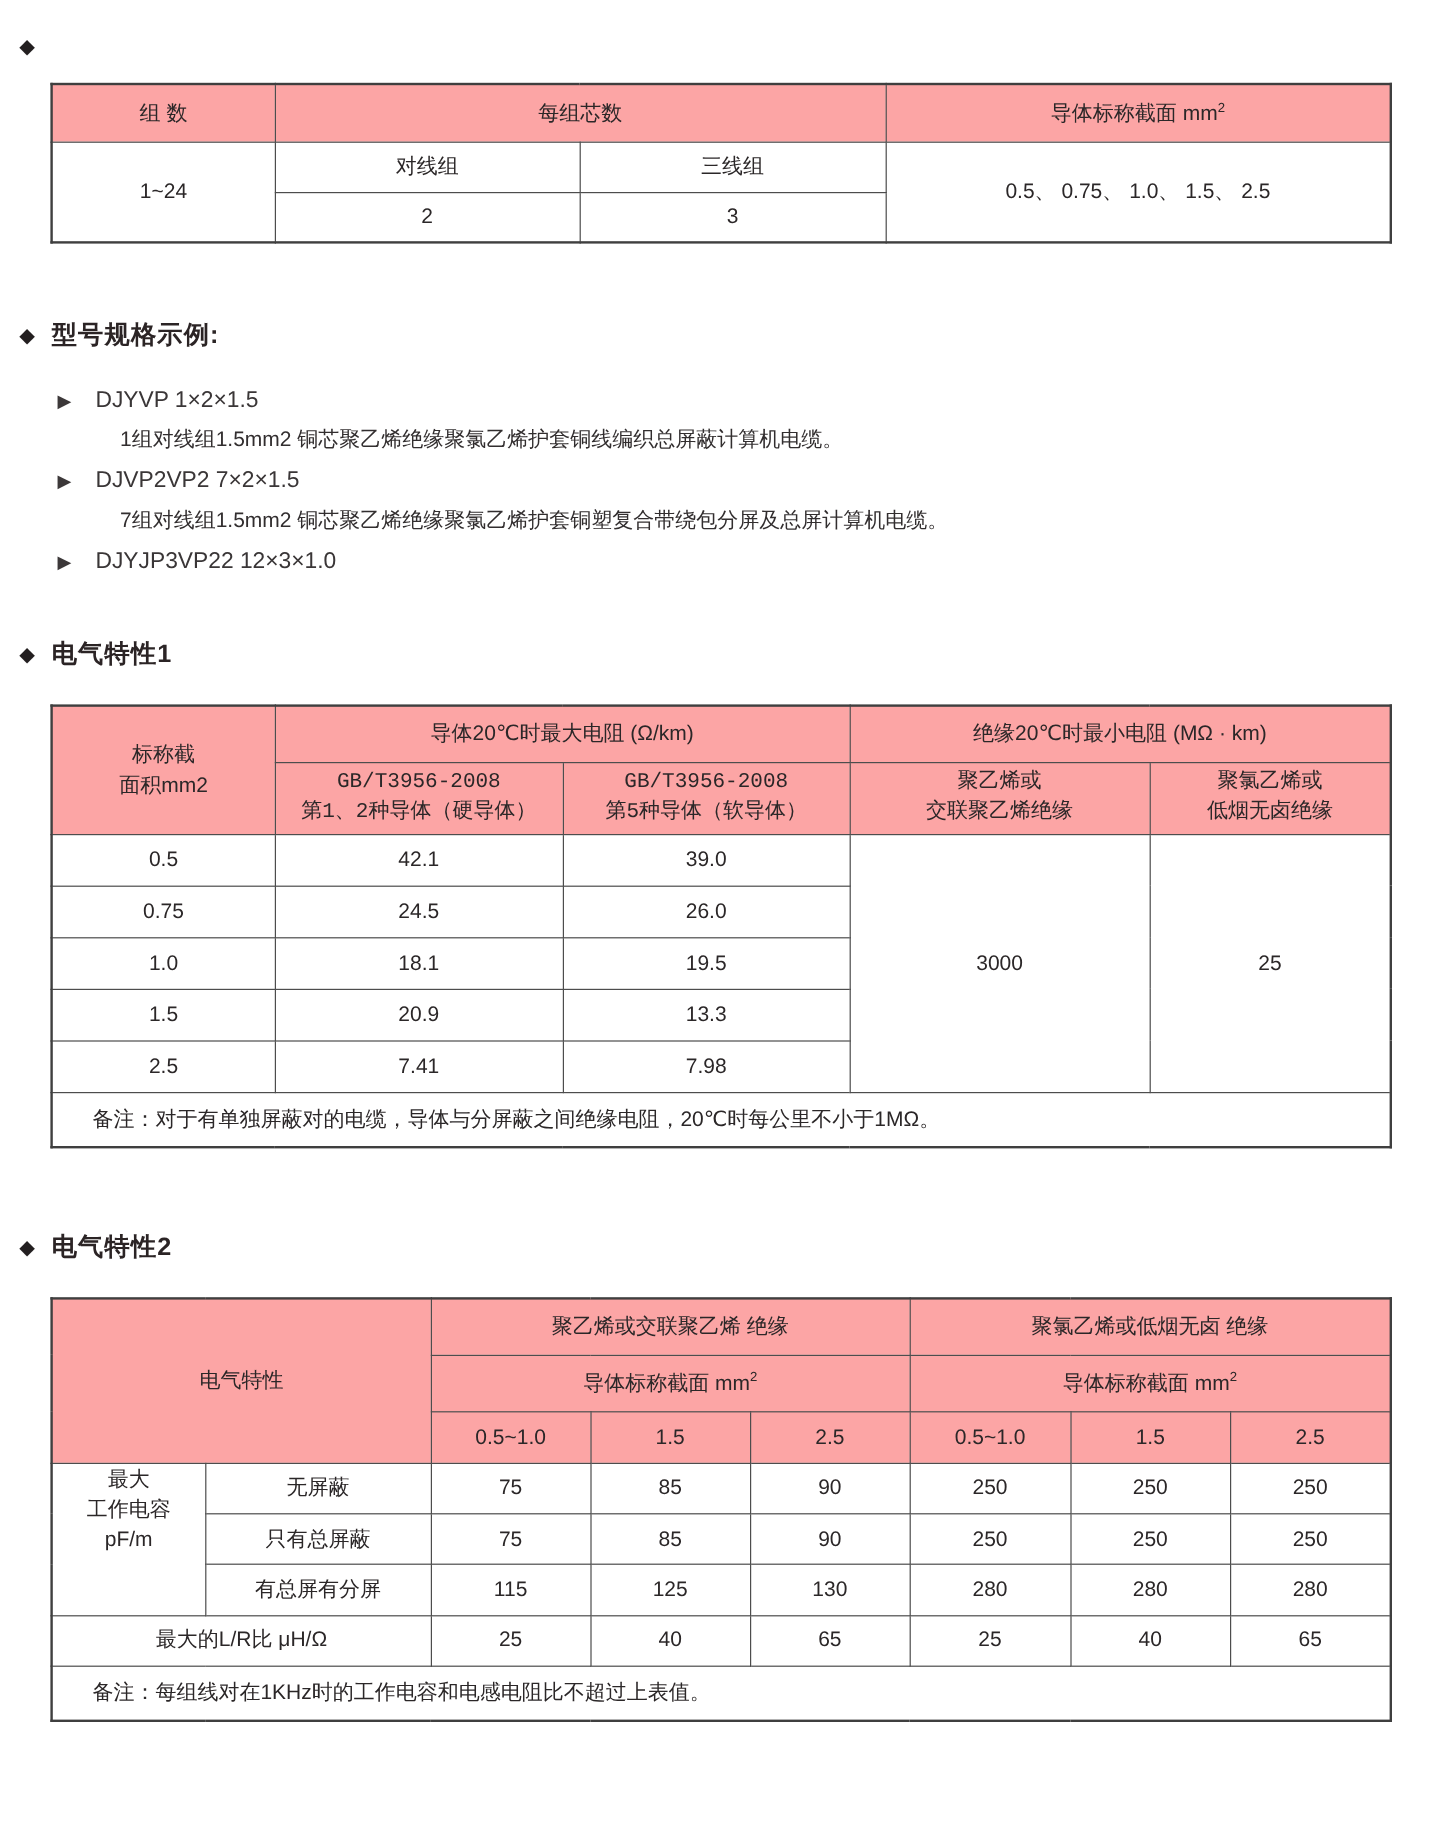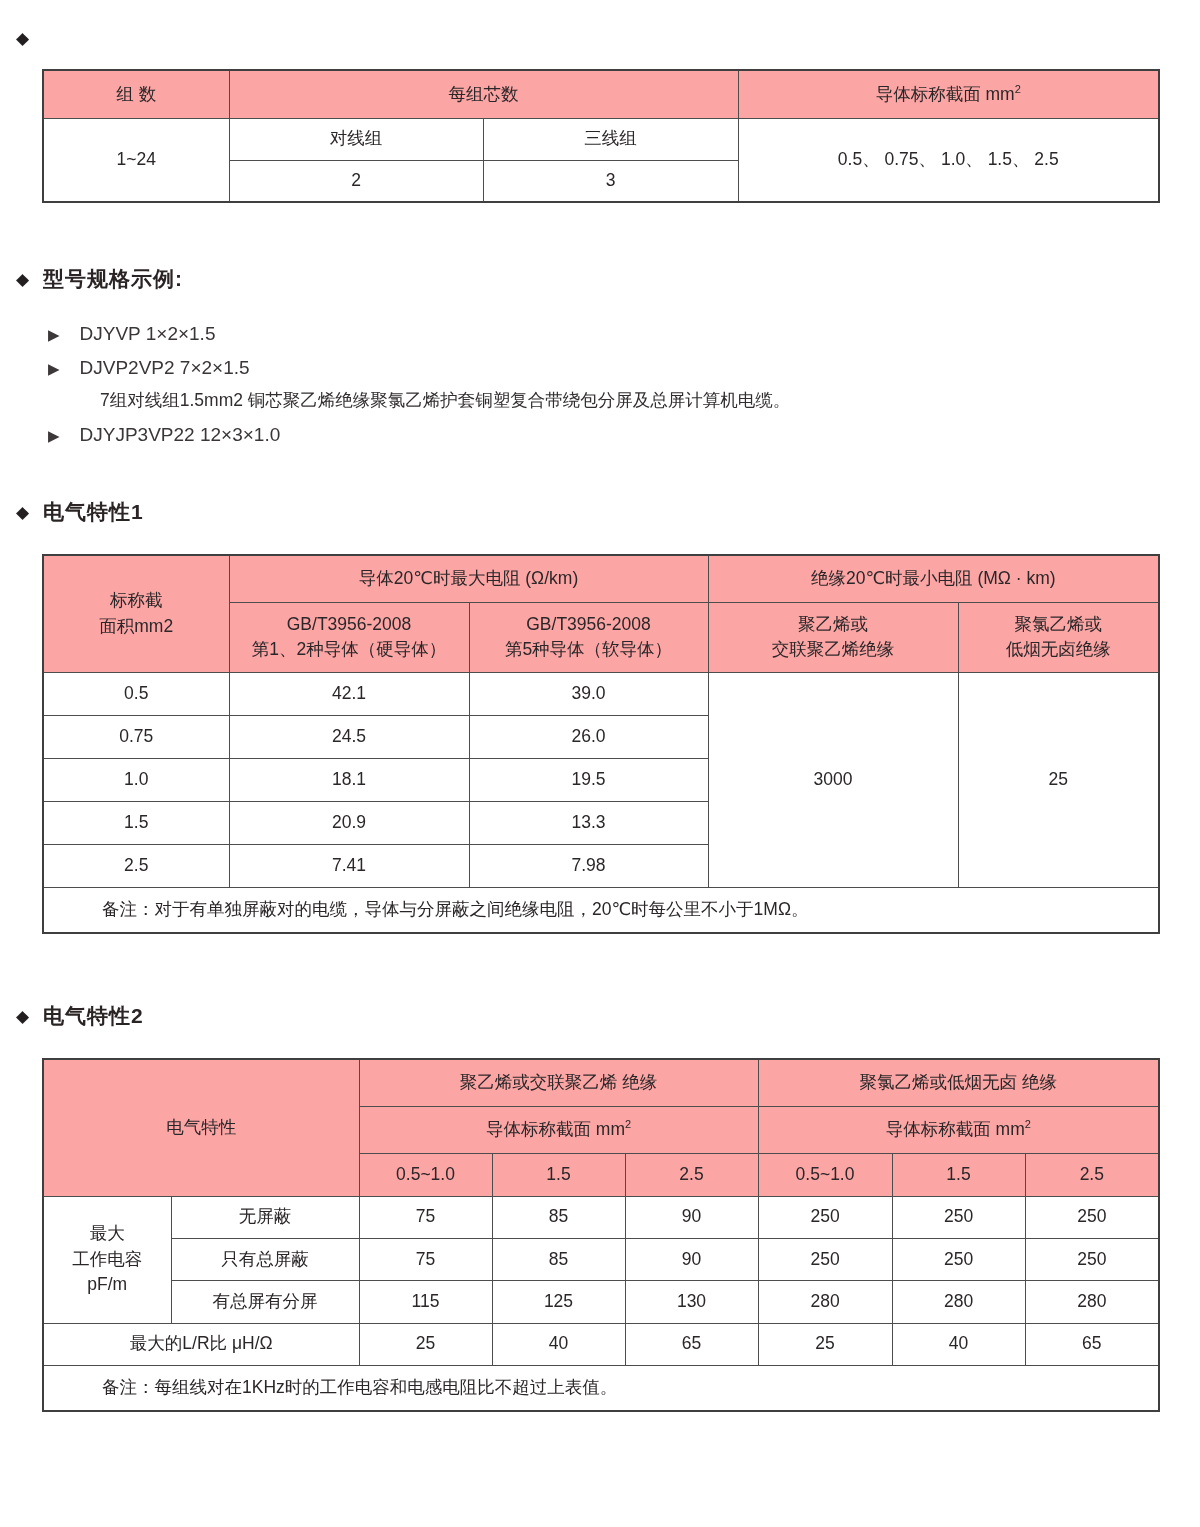--- a/index.html
+++ b/index.html
@@ -40,21 +40,21 @@
     text-align: center;
     vertical-align: middle;
     padding: 2px 4px;
     font-weight: normal;
     line-height: 1.45;
   }
   table { border: 2px solid #3f3f3f; }
   th { background: #fca5a5; }
   .note-cell {
     text-align: left;
-    padding-left: 58px;
+    padding-left: 33px;
     height: 46px;
   }
   sup { font-size: 11px; }
 
   
   .t1 .h-row { height: 48px; }
   .t1 .b-row { height: 42px; }
 
   
   .models-list { margin-top: 30px; }
@@ -70,33 +70,33 @@
   .arrow { font-size: 15px; color: #3c3839; line-height: 1; }
   .model-desc {
     margin-left: 100px;
     margin-top: 9px;
     font-size: 17.5px;
     color: #322e2f;
   }
 
   
   .t2 .h-row1 { height: 47px; }
-  .t2 .h-row2 { height: 70px; }
+  .t2 .h-row2 { height: 60px; font-family: Liberation Mono, monospace; }
   .t2 .b-row { height: 43px; margin-left: 19px; }
 
   
   .t3 .h-row1 { height: 47px; }
   .t3 .h-row2 { height: 47px; }
   .t3 .h-row3 { height: 43px; padding-left: 39px; }
   .t3 .b-row { height: 42px; }
   .cap-label-cell { padding: 0; }
   .cap-label {
     display: flex;
     flex-direction: column;
-    justify-content: center;
+    justify-content: flex-start;
     height: 126px;
   }
   .lr-label { text-align: center; }
 
   
   .mt-table1 { margin-top: 22px; }
   .mt-sec2 { margin-top: 62px; }
   .mt-sec3 { margin-top: 52px; }
   .mt-table2 { margin-top: 28px; }
   .mt-sec4 { margin-top: 68px; }
@@ -141,20 +141,21 @@
     <span class="diamond">◆</span>
     <span>型号规格示例:</span>
   </h2>
 
   <div class="models-list">
     <div class="model-item">
       <div class="model-line">
         <span class="arrow">▶</span>
         <span>DJYVP 1×2×1.5</span>
       </div>
+      <div class="model-desc">1组对线组1.5mm2 铜芯聚乙烯绝缘聚氯乙烯护套铜线编织总屏蔽计算机电缆。</div>
     </div>
     <div class="model-item">
       <div class="model-line">
         <span class="arrow">▶</span>
         <span>DJVP2VP2 7×2×1.5</span>
       </div>
       <div class="model-desc">7组对线组1.5mm2 铜芯聚乙烯绝缘聚氯乙烯护套铜塑复合带绕包分屏及总屏计算机电缆。</div>
     </div>
     <div class="model-item">
       <div class="model-line">

